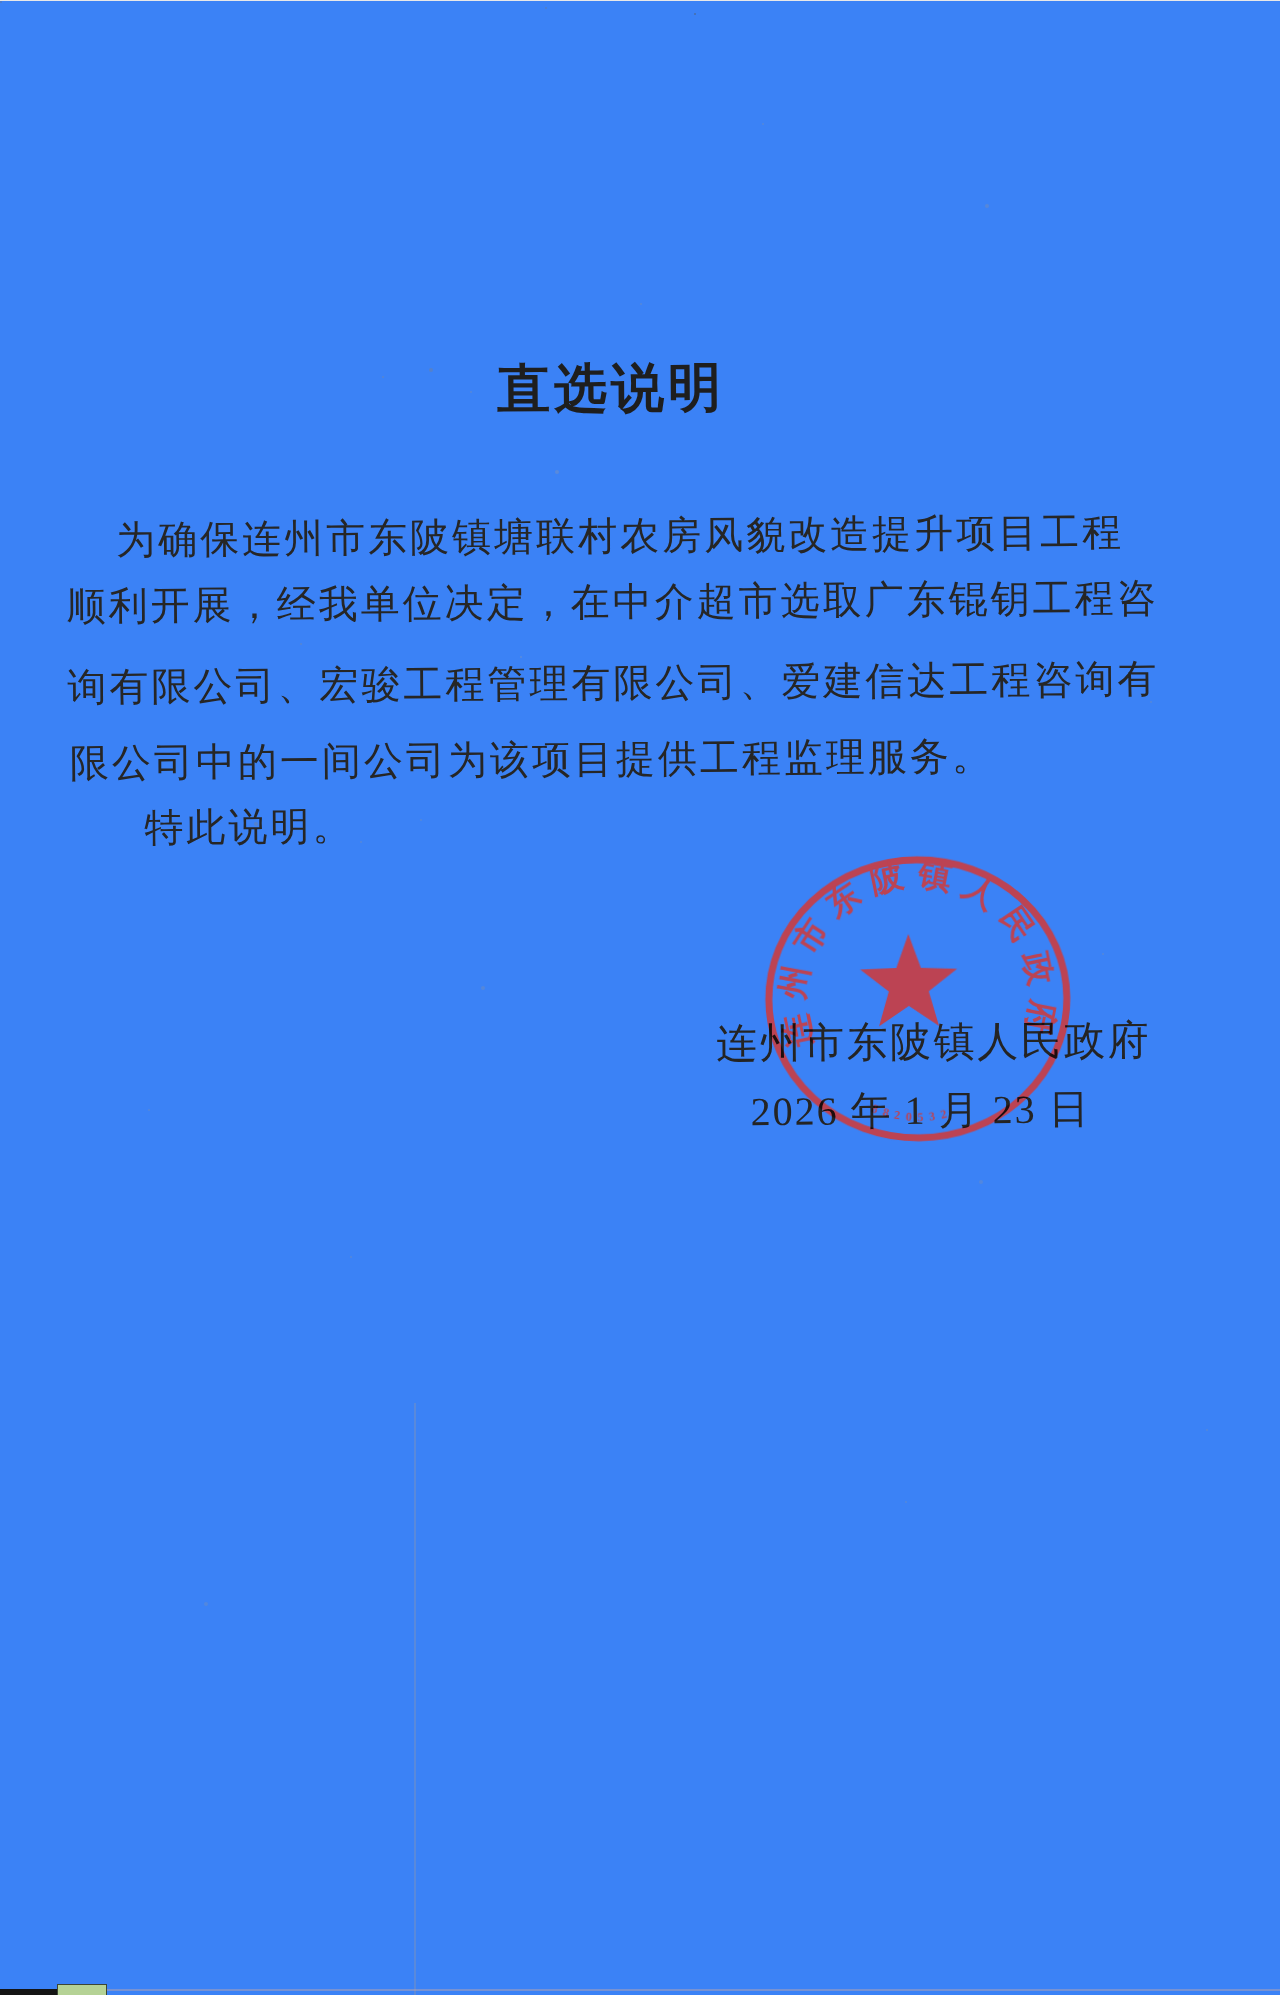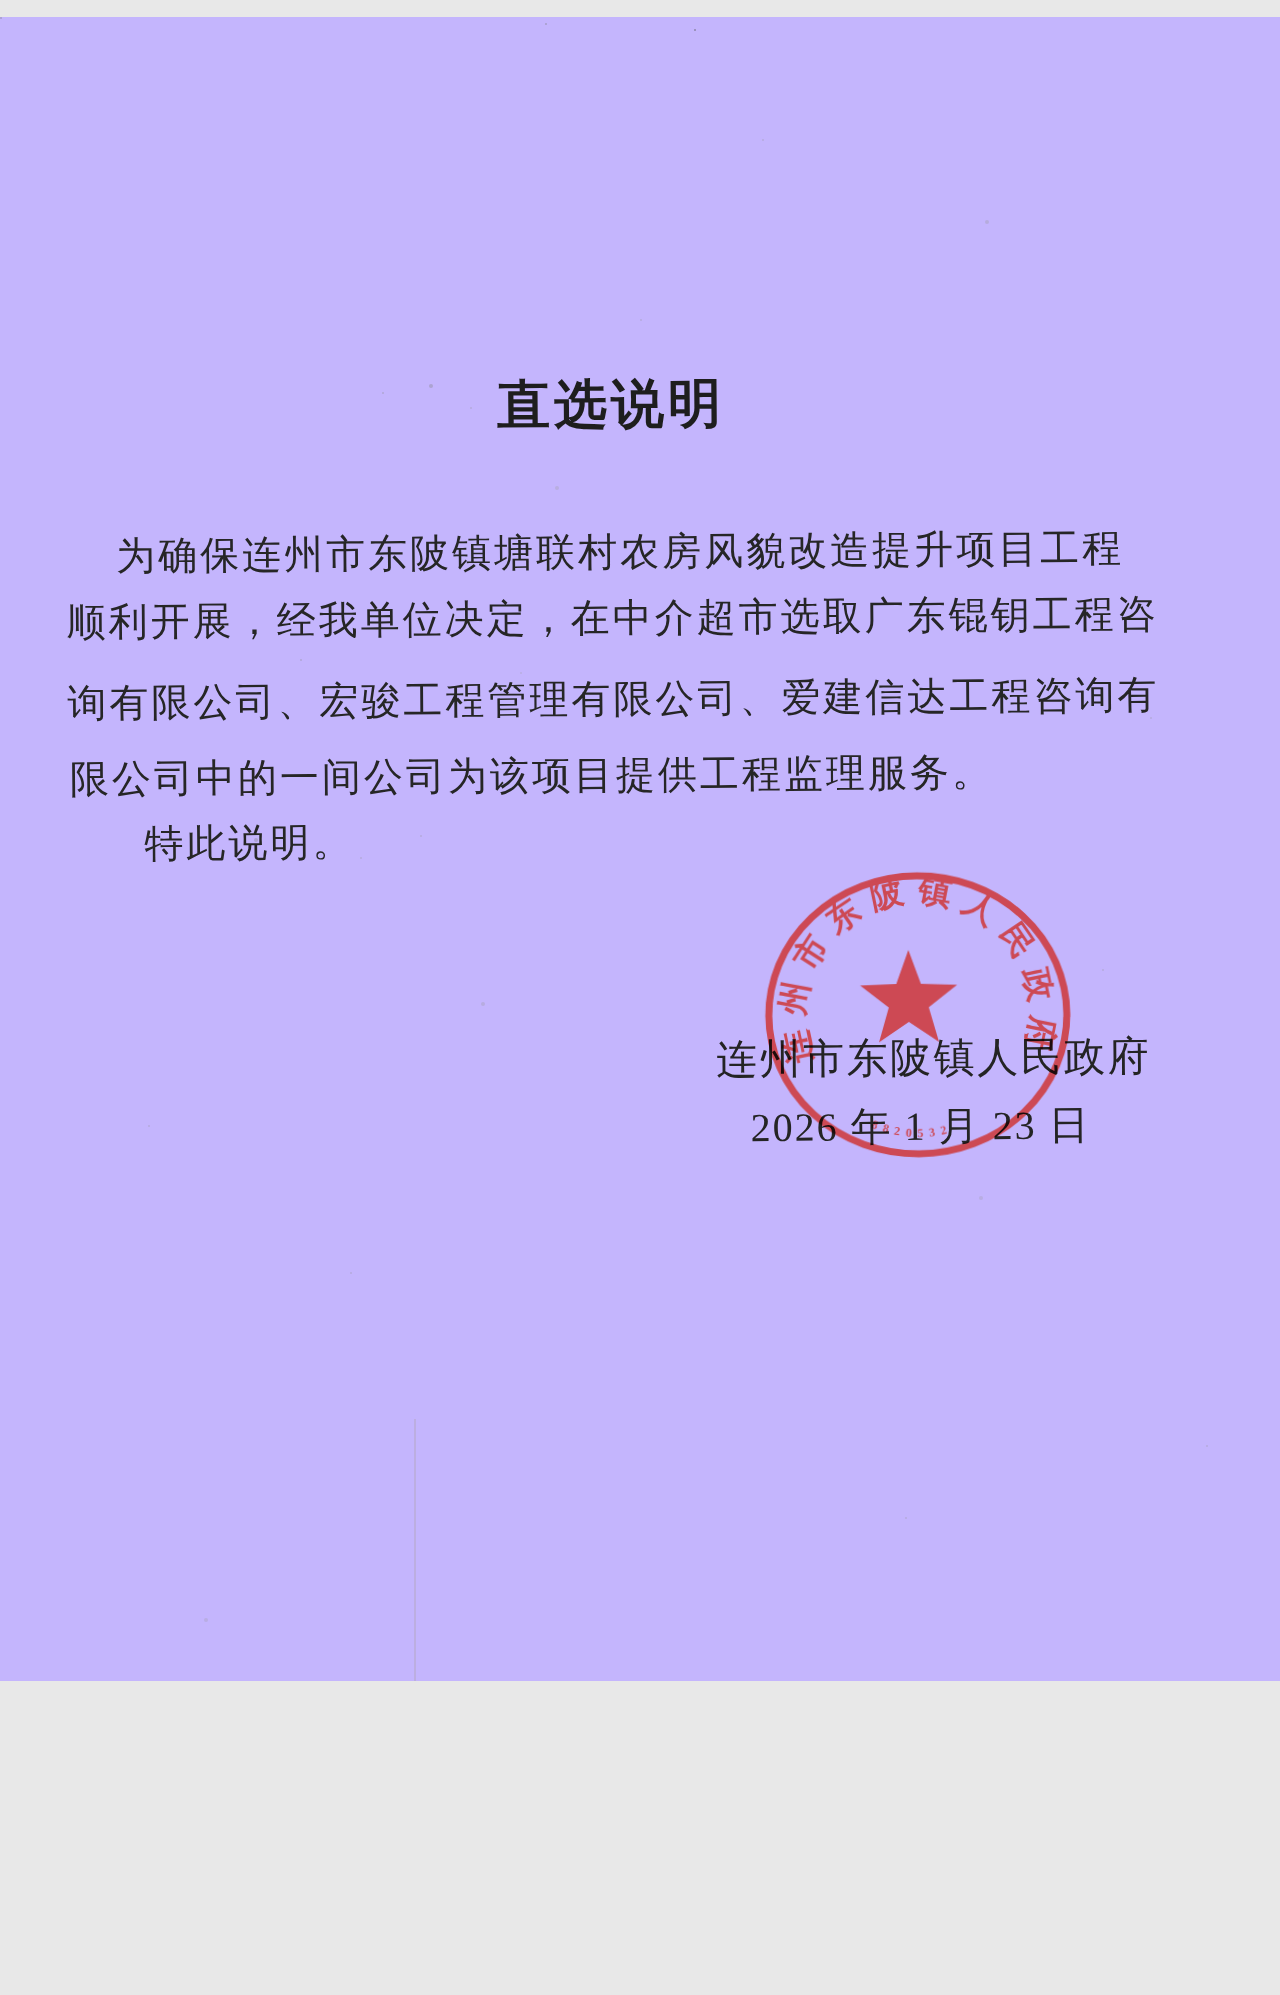--- a/index.html
+++ b/index.html
@@ -1,20 +1,20 @@
 <!DOCTYPE html>
 <html><head>
 <meta charset="utf-8">
 <style>
   html,body{margin:0;padding:0;background:#e8e8e8;}
   .page{
     position:relative;
-    width:1280px;height:1664px;
-    margin:17px auto;
-    background:#c4b5fd;
+    width:1280px;height:1995px;
+    margin:1px auto;
+    background:#3b82f6;
     overflow:hidden;
     font-family:"Liberation Serif","DejaVu Serif",serif;
     color:#2b2b2b;
   }
   
   .noise{
     position:absolute;left:0;top:0;width:2px;height:2px;border-radius:50%;
     background:rgba(110,110,110,.35);
     box-shadow:
       694px 12px 0 0 rgba(90,90,90,.5),

